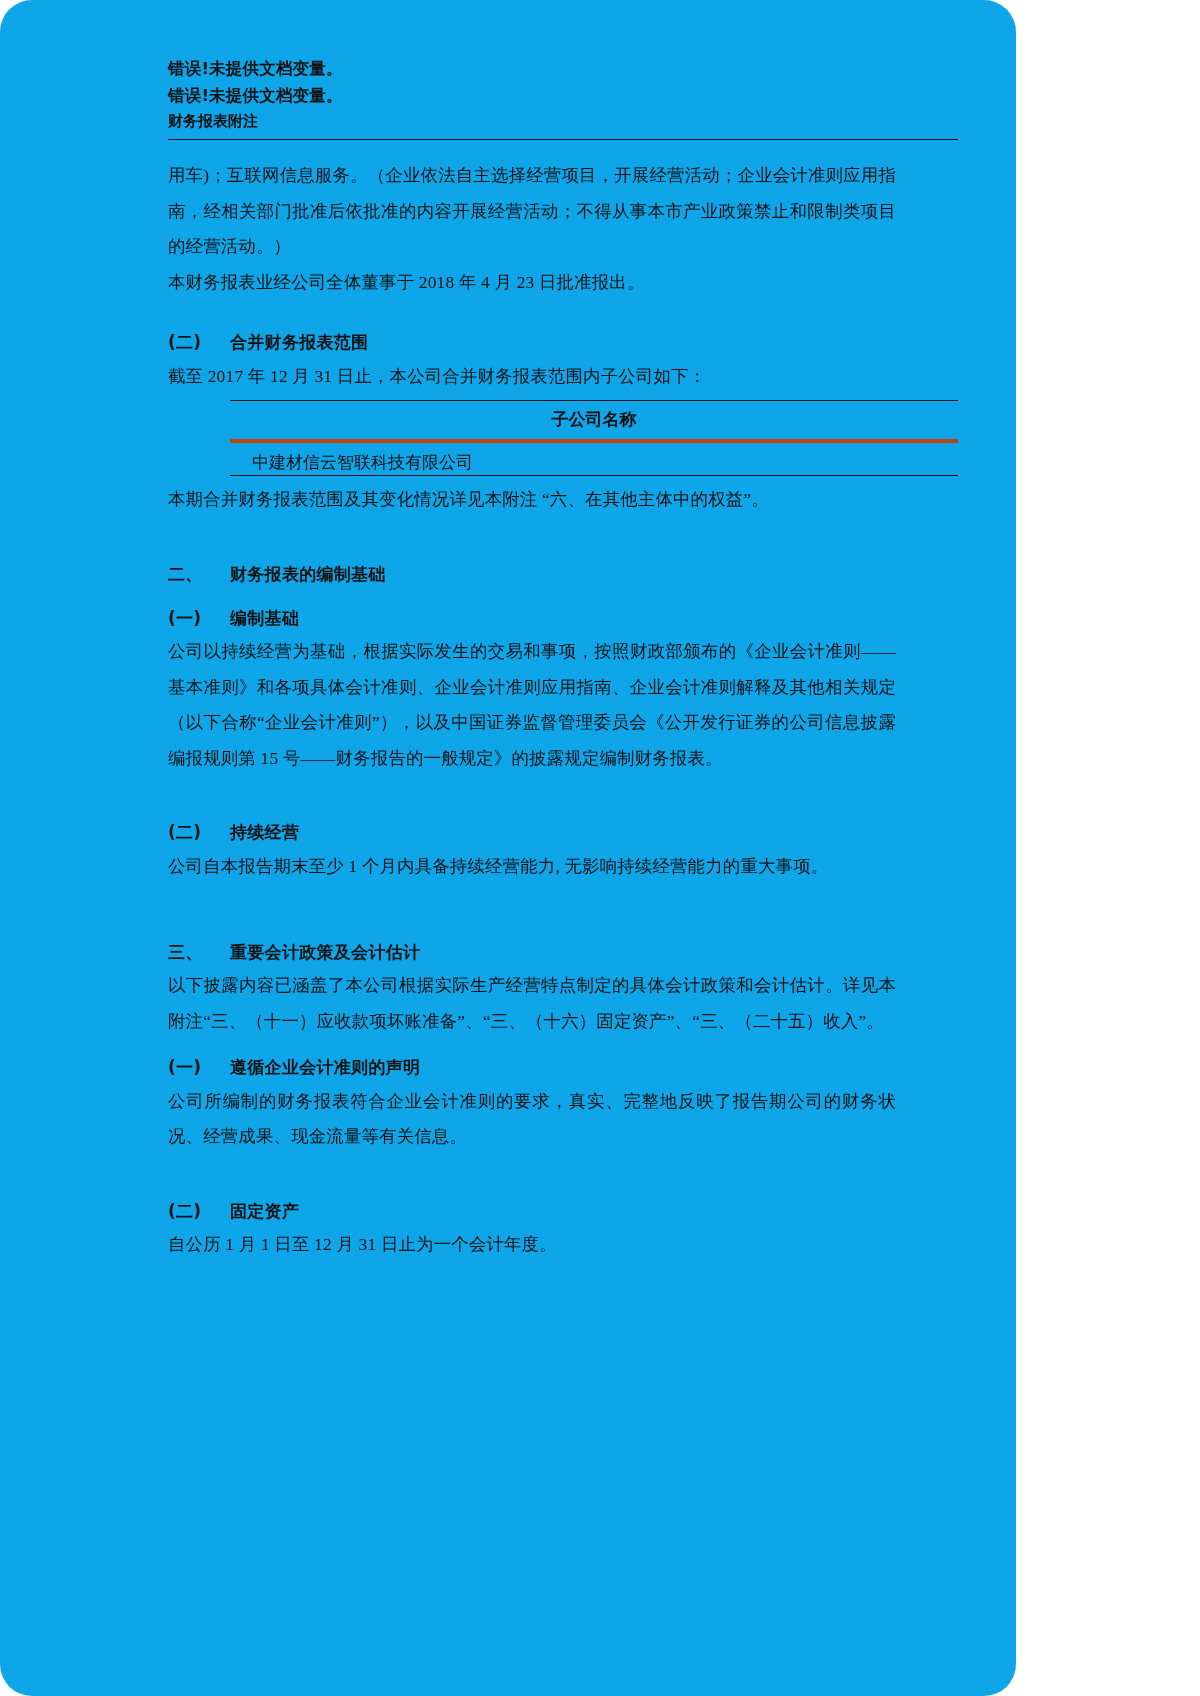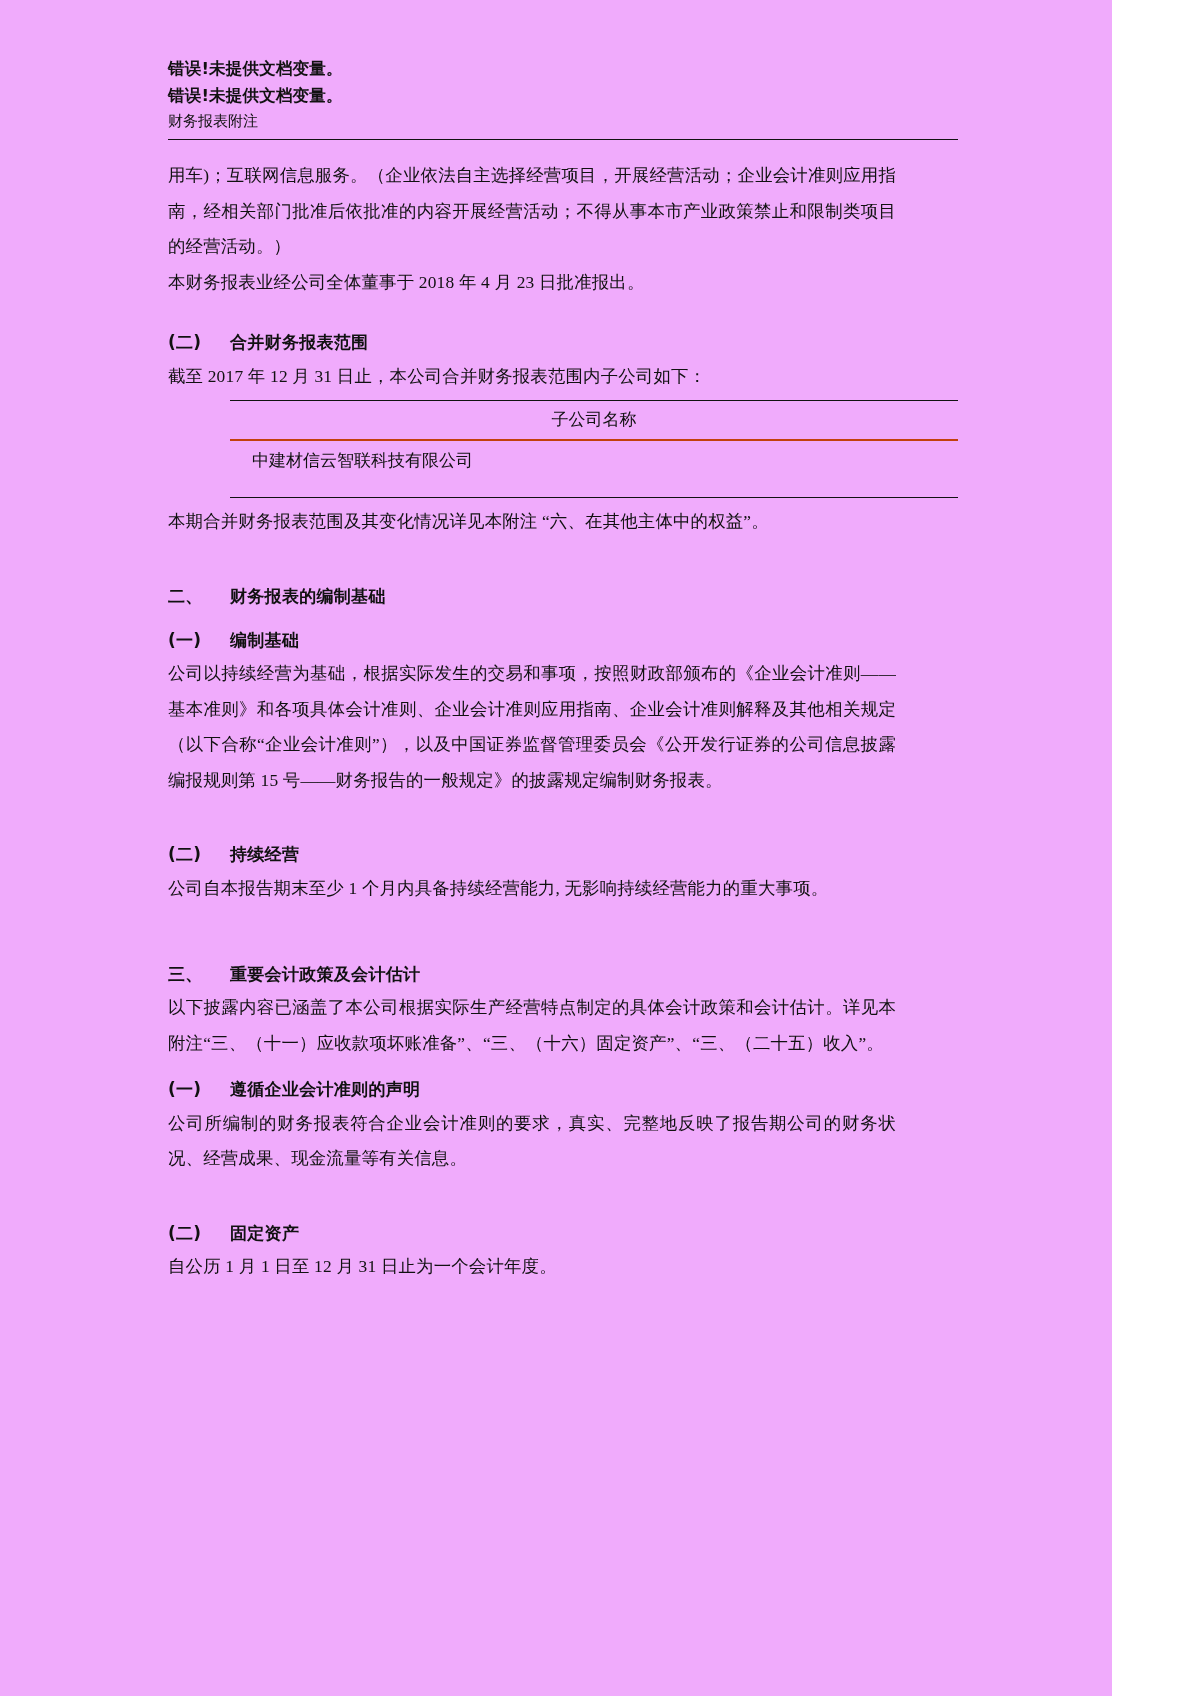--- a/index.html
+++ b/index.html
@@ -2,45 +2,46 @@
 <html lang="zh"><head>
 <meta charset="utf-8">
 <style>
   html, body {
     margin: 0;
     padding: 0;
     background: #ffffff;
   }
   .page {
     position: relative;
-    width: 1112px;
+    width: 1016px;
     height: 1696px;
-    background: #f0abfc;
+    background: #0ea5e9;
     font-family: "Liberation Serif", "DejaVu Serif", serif;
     color: #111111;
     box-sizing: border-box;
+    border-radius: 32px;
   }
   .content {
     position: absolute;
     left: 168px;
     top: 56px;
     width: 790px;
   }
   
   .hdr-line {
     font-family: "DejaVu Sans", "Liberation Sans", sans-serif;
     font-weight: bold;
     font-size: 16.5px;
     line-height: 1.62;
     letter-spacing: 0.2px;
     color: #111;
   }
   .hdr-sub {
     font-family: "DejaVu Sans", "Liberation Sans", sans-serif;
-    font-weight: normal;
+    font-weight: bold;
     font-size: 15px;
     line-height: 1.6;
     padding-bottom: 4px;
   }
   .hdr-rule {
     border-bottom: 1.3px solid #111;
     margin-top: 2px;
     margin-bottom: 18px;
     width: 790px;
   }
@@ -81,31 +82,31 @@
 
   
   .subtable {
     margin-left: 62px;
     width: 728px;
     border-collapse: collapse;
     margin-top: 6px;
     margin-bottom: 6px;
   }
   .subtable th {
-    font-weight: normal;
+    font-weight: bold;
     font-size: 17px;
     text-align: center;
     padding: 7px 0 8px 0;
     border-top: 1.6px solid #111;
-    border-bottom: 2px solid #c2410c;
+    border-bottom: 4px solid #c2410c;
   }
   .subtable td {
     font-size: 17px;
     text-align: left;
-    padding: 8px 0 25px 22px;
+    padding: 8px 0 1px 22px;
     border-bottom: 1.6px solid #111;
   }
 </style>
 </head>
 <body>
 
 <div class="page">
   <div class="content">
 
     <div>

